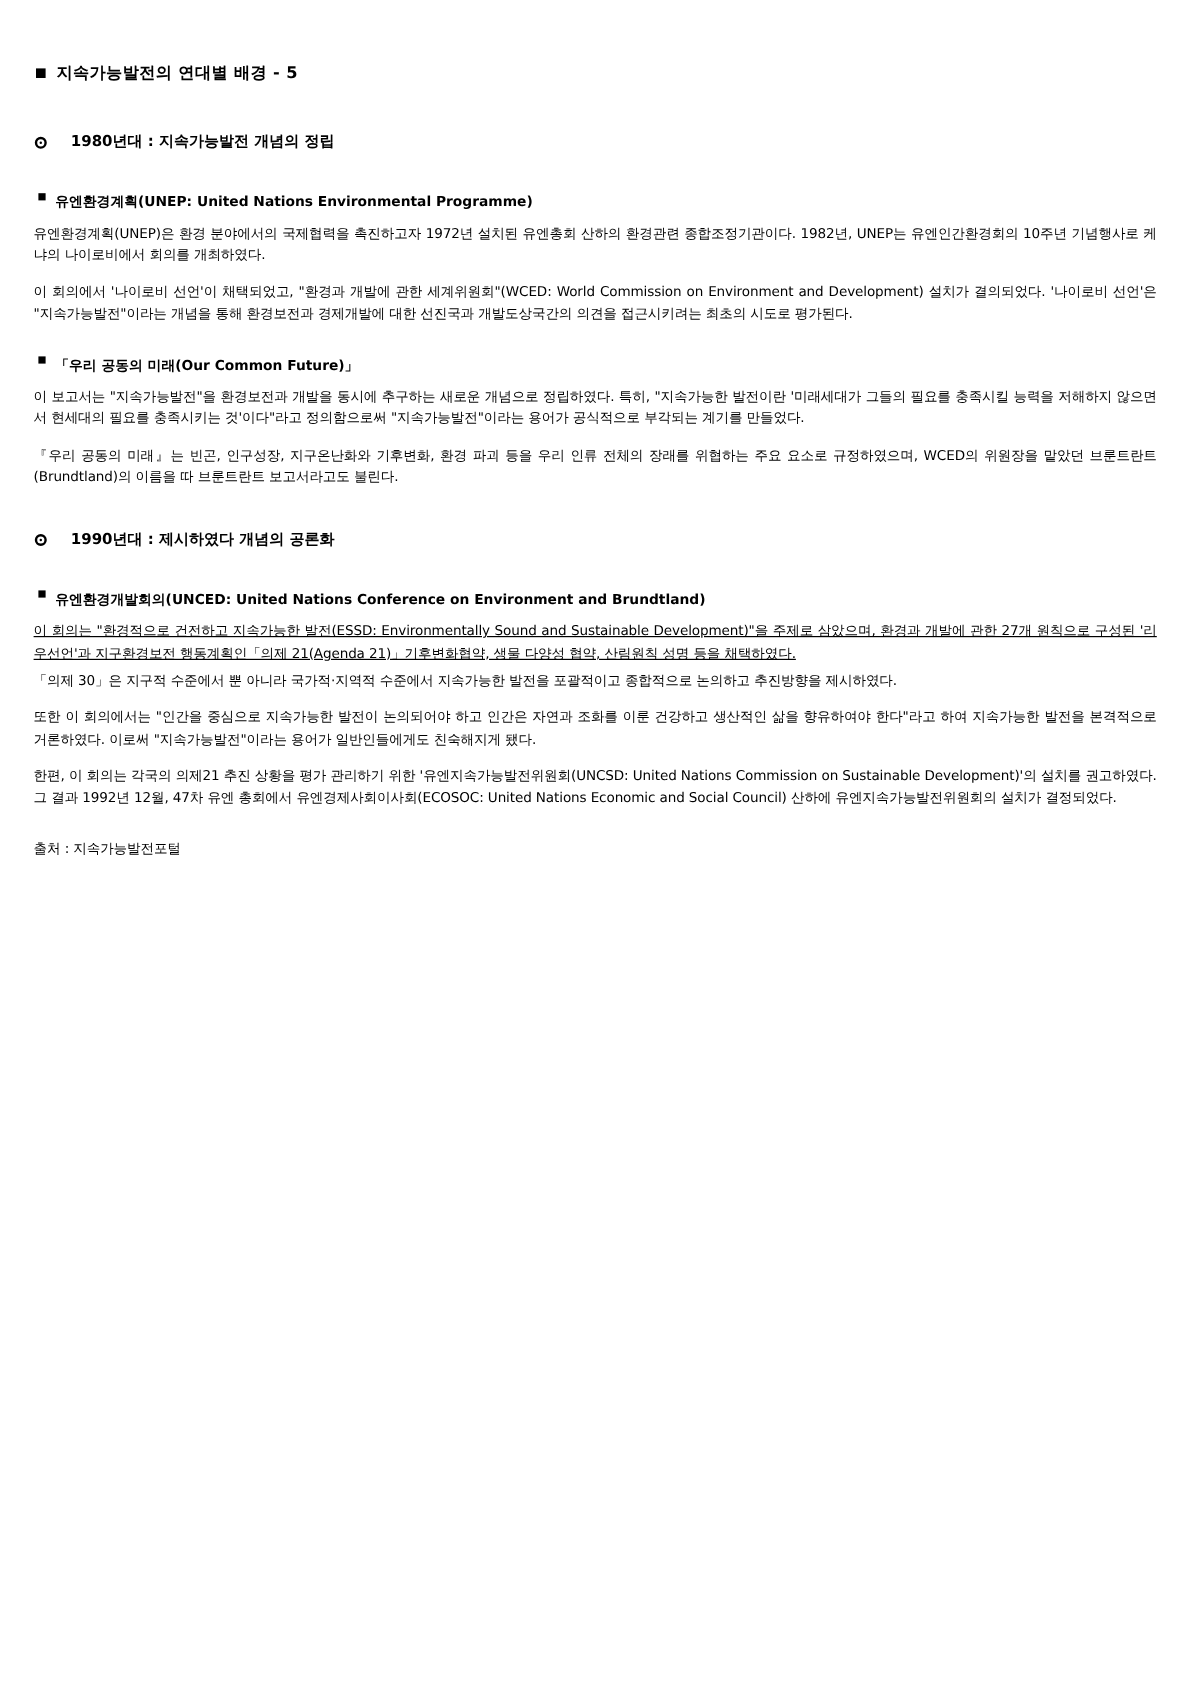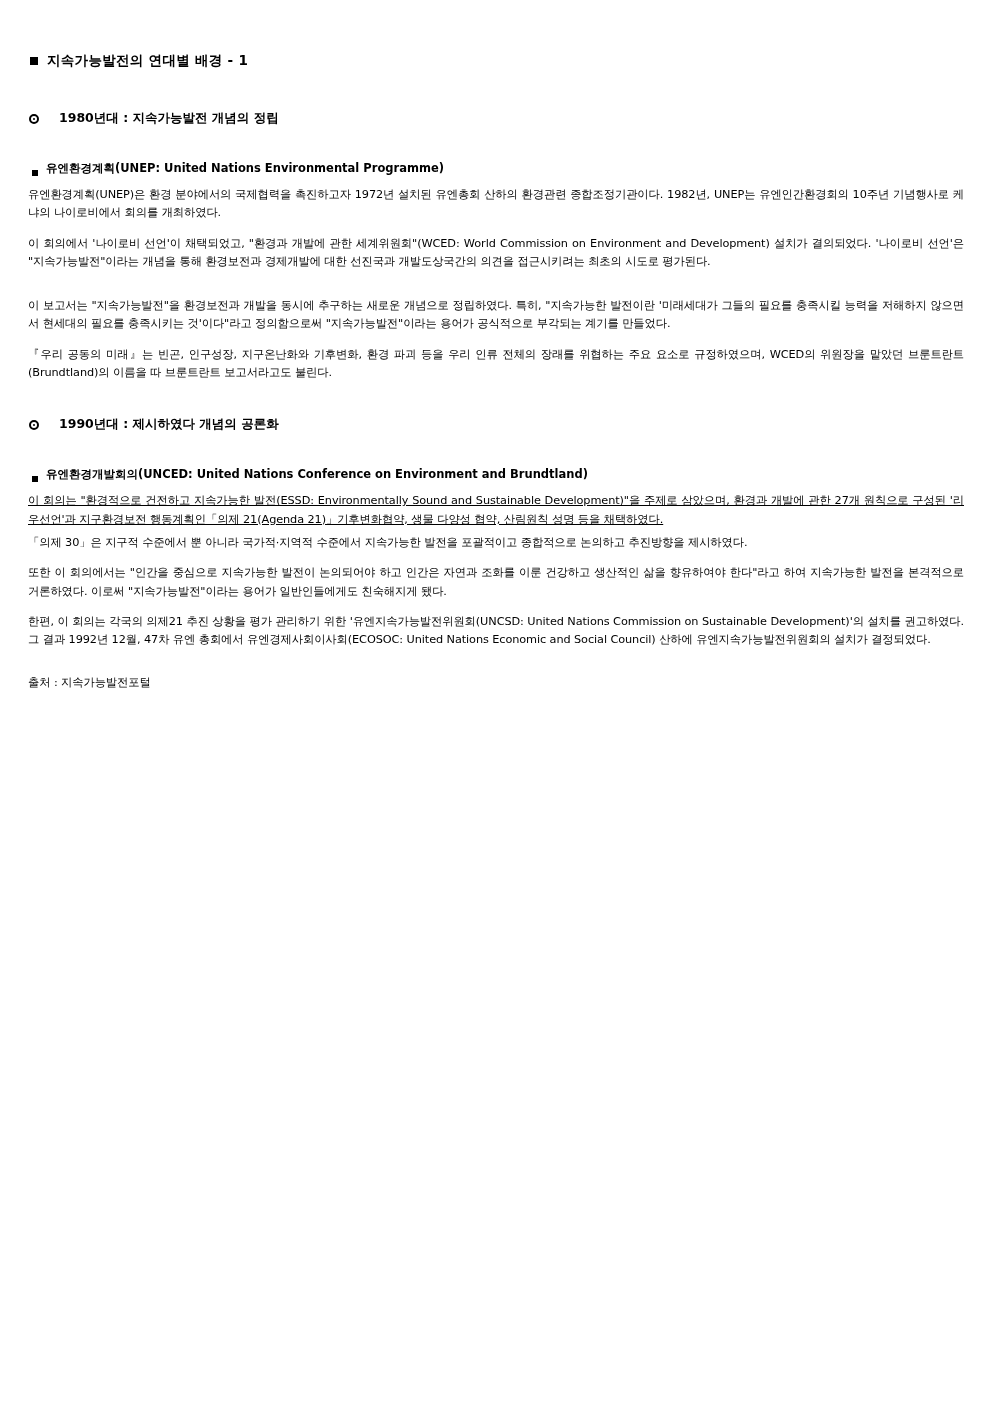--- a/index.html
+++ b/index.html
@@ -73,21 +73,21 @@
     height: 2px;
     background: #000;
     border-radius: 50%;
   }
 
   .sub-heading {
     font-size: 11.5px;
     font-weight: bold;
     margin: 0 0 10px 0;
     display: flex;
-    align-items: flex-end;
+    align-items: flex-start;
     gap: 8px;
     padding-left: 4px;
   }
 
   
   .para {
     font-size: 11.3px;
     line-height: 1.62;
     text-align: justify;
     margin: 0 0 12px 0;
@@ -106,38 +106,42 @@
     letter-spacing: -0.1px;
   }
 </style>
 </head>
 <body>
 
 <div class="page">
 
   <h1 class="doc-title">
     <span class="sq-marker"></span>
-    <span>지속가능발전의 연대별 배경 - 1</span>
+    <span>지속가능발전의 연대별 배경 - 5</span>
   </h1>
 
   <h2 class="era-heading">
     <span class="circle-marker"></span>
     <span>1980년대 : 지속가능발전 개념의 정립</span>
   </h2>
 
   <div class="block">
     <h3 class="sub-heading">
       <span class="sq-marker small"></span>
       <span>유엔환경계획(UNEP: United Nations Environmental Programme)</span>
     </h3>
     <p class="para">유엔환경계획(UNEP)은 환경 분야에서의 국제협력을 촉진하고자 1972년 설치된 유엔총회 산하의 환경관련 종합조정기관이다. 1982년, UNEP는 유엔인간환경회의 10주년 기념행사로 케냐의 나이로비에서 회의를 개최하였다.</p>
     <p class="para">이 회의에서 '나이로비 선언'이 채택되었고, "환경과 개발에 관한 세계위원회"(WCED: World Commission on Environment and Development) 설치가 결의되었다. '나이로비 선언'은 "지속가능발전"이라는 개념을 통해 환경보전과 경제개발에 대한 선진국과 개발도상국간의 의견을 접근시키려는 최초의 시도로 평가된다.</p>
   </div>
 
   <div class="block gap-lg">
+    <h3 class="sub-heading">
+      <span class="sq-marker small"></span>
+      <span>「우리 공동의 미래(Our Common Future)」</span>
+    </h3>
     <p class="para">이 보고서는 "지속가능발전"을 환경보전과 개발을 동시에 추구하는 새로운 개념으로 정립하였다. 특히, "지속가능한 발전이란 '미래세대가 그들의 필요를 충족시킬 능력을 저해하지 않으면서 현세대의 필요를 충족시키는 것'이다"라고 정의함으로써 "지속가능발전"이라는 용어가 공식적으로 부각되는 계기를 만들었다.</p>
     <p class="para">『우리 공동의 미래』는 빈곤, 인구성장, 지구온난화와 기후변화, 환경 파괴 등을 우리 인류 전체의 장래를 위협하는 주요 요소로 규정하였으며, WCED의 위원장을 맡았던 브룬트란트(Brundtland)의 이름을 따 브룬트란트 보고서라고도 불린다.</p>
   </div>
 
   <h2 class="era-heading">
     <span class="circle-marker"></span>
     <span>1990년대 : 제시하였다 개념의 공론화</span>
   </h2>
 
   <div class="block">

